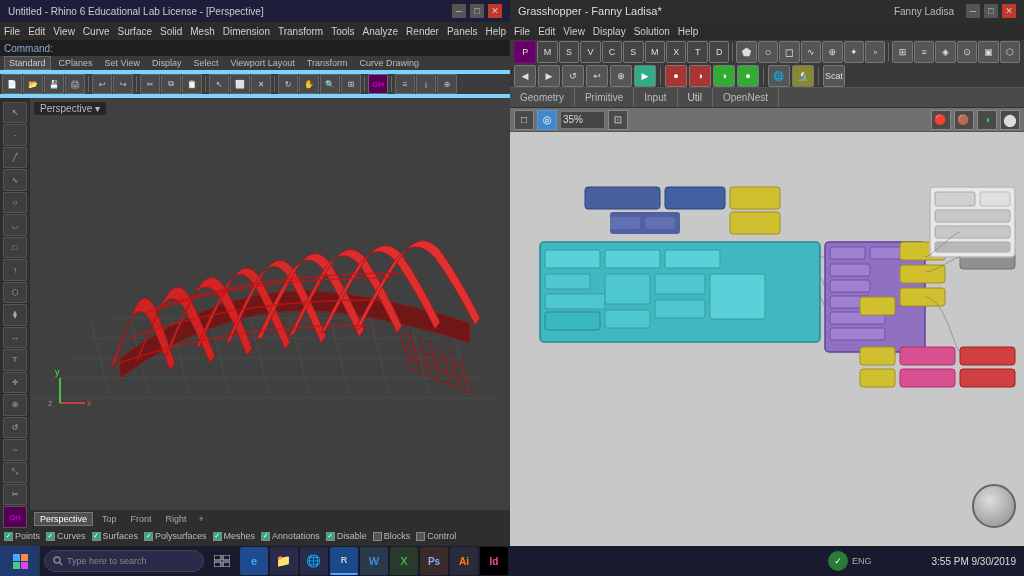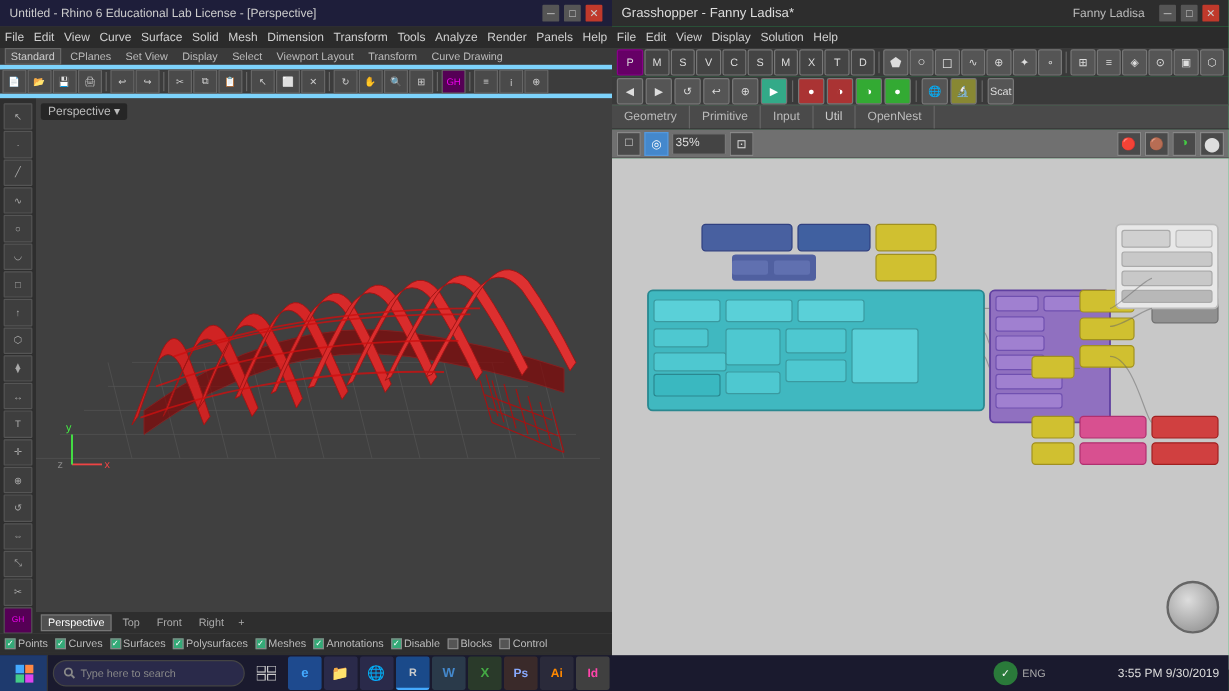--- a/index.html
+++ b/index.html
@@ -233,20 +233,23 @@
         <span>Mesh</span>
         <span>Dimension</span>
         <span>Transform</span>
         <span>Tools</span>
         <span>Analyze</span>
         <span>Render</span>
         <span>Panels</span>
         <span>Help</span>
       </div>
 
+      <div style="background:#1e1e1e; height:16px; display:flex; align-items:center; padding:0 4px;">
+        <span style="color:#88aacc; font-size:10px;">Command:</span>
+      </div>
 
       <div class="rhino-toolbar-row" style="height:18px; gap:4px; padding:1px 4px; background:#3a3a3a;">
         <span style="color:#ccc; font-size:9px; padding:1px 4px; background:#4a4a4a; border:1px solid #666; cursor:pointer;">Standard</span>
         <span style="color:#bbb; font-size:9px; padding:1px 4px; cursor:pointer;">CPlanes</span>
         <span style="color:#bbb; font-size:9px; padding:1px 4px; cursor:pointer;">Set View</span>
         <span style="color:#bbb; font-size:9px; padding:1px 4px; cursor:pointer;">Display</span>
         <span style="color:#bbb; font-size:9px; padding:1px 4px; cursor:pointer;">Select</span>
         <span style="color:#bbb; font-size:9px; padding:1px 4px; cursor:pointer;">Viewport Layout</span>
         <span style="color:#bbb; font-size:9px; padding:1px 4px; cursor:pointer;">Transform</span>
         <span style="color:#bbb; font-size:9px; padding:1px 4px; cursor:pointer;">Curve Drawing</span>
@@ -726,21 +729,21 @@
       </div>
       <div style="width:28px; height:28px; background:#2a3a2a; display:flex; align-items:center; justify-content:center; cursor:pointer; border-radius:2px;">
         <span style="color:#44aa44; font-weight:bold; font-size:11px;">X</span>
       </div>
       <div style="width:28px; height:28px; background:#3a2a2a; display:flex; align-items:center; justify-content:center; cursor:pointer; border-radius:2px;">
         <span style="color:#88aaff; font-weight:bold; font-size:10px;">Ps</span>
       </div>
       <div style="width:28px; height:28px; background:#2a2a3a; display:flex; align-items:center; justify-content:center; cursor:pointer; border-radius:2px;">
         <span style="color:#ff8800; font-weight:bold; font-size:10px;">Ai</span>
       </div>
-      <div style="width:28px; height:28px; background:#404040; display:flex; align-items:center; justify-content:center; cursor:pointer; border-radius:2px;">
+      <div style="width:28px; height:28px; background:#000000; display:flex; align-items:center; justify-content:center; cursor:pointer; border-radius:2px;">
         <span style="color:#ff44aa; font-weight:bold; font-size:10px;">Id</span>
       </div>
     </div>
 
     <div style="flex:1;"></div>
 
     <div style="display:flex; align-items:center; gap:4px; padding:0 4px;">
       <div style="width:20px; height:20px; background:#2a7a3a; border-radius:50%; display:flex; align-items:center; justify-content:center; font-size:9px; color:#fff;">✓</div>
       <span style="color:#aaa; font-size:9px;">ENG</span>
     </div>

